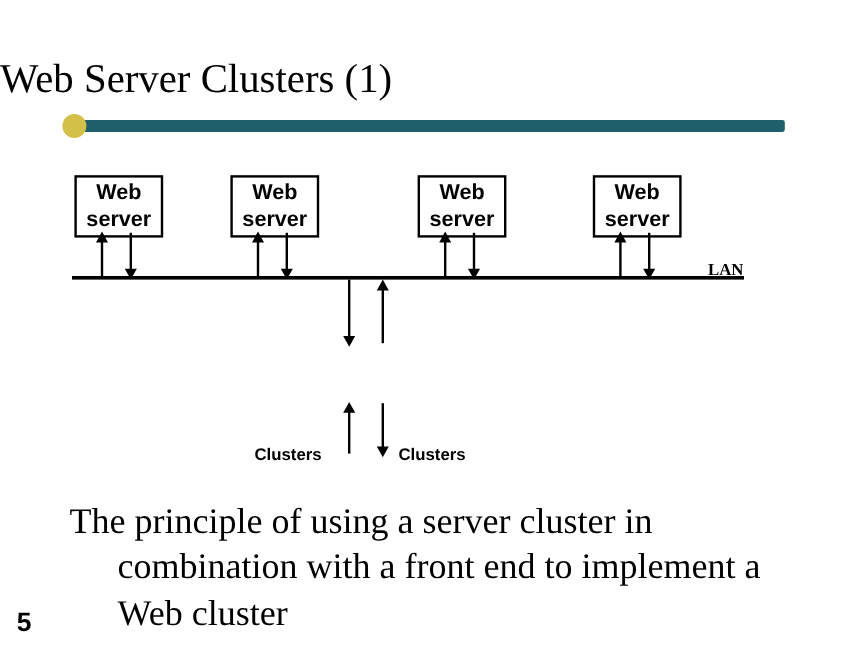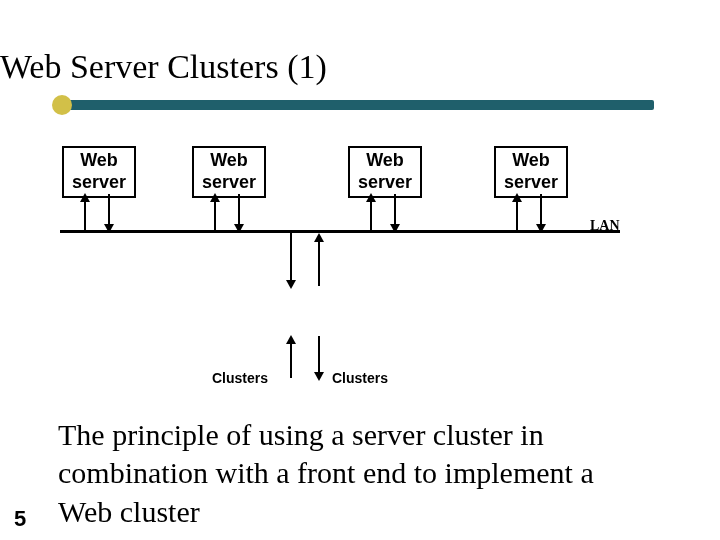--- a/index.html
+++ b/index.html
@@ -13,21 +13,21 @@
 .ws1{left:2px}.ws2{left:132px}.ws3{left:288px}.ws4{left:434px}
 .fe{width:70px;height:48px;top:156px;left:210px}
 .lan-bar{position:absolute;top:100px;left:0;width:560px;height:3px;background:#000}
 .lan-lbl{position:absolute;top:88px;left:530px;font-family:Liberation Serif, serif;font-weight:bold;font-size:14px}
 .note{position:absolute;top:150px;left:340px;width:230px;font-family:Arial,Helvetica,sans-serif;font-weight:bold;font-size:14px;line-height:1.25}
 .vline{position:absolute;width:2px;background:#000}
 .arrow-up{position:absolute;width:0;height:0;border-left:5px solid transparent;border-right:5px solid transparent;border-bottom:9px solid #000}
 .arrow-dn{position:absolute;width:0;height:0;border-left:5px solid transparent;border-right:5px solid transparent;border-top:9px solid #000}
 .reqlbl{position:absolute;top:240px;font-family:Arial,Helvetica,sans-serif;font-weight:bold;font-size:14px}
 .caption{position:absolute;top:416px;left:58px;width:610px;font-size:30px;line-height:1.28}
-.caption .indent{display:block}
+.caption .indent{margin-left:40px;display:block}
 .pagenum{position:absolute;left:14px;bottom:8px;font-family:Arial,Helvetica,sans-serif;font-weight:bold;font-size:22px}
 </style>
 </head>
 <body>
 <div class="slide">
 
 <div class="title">Web Server Clusters (1)</div>
 <div class="rule"></div>
 <div class="dot"></div>
 

